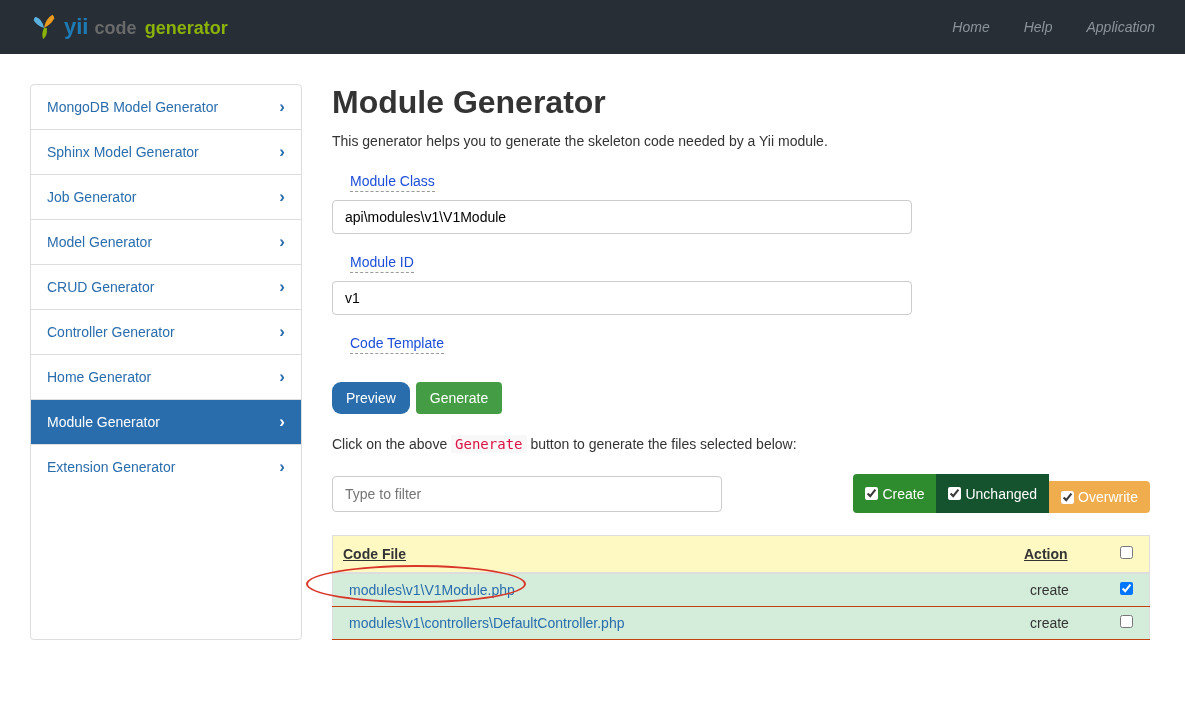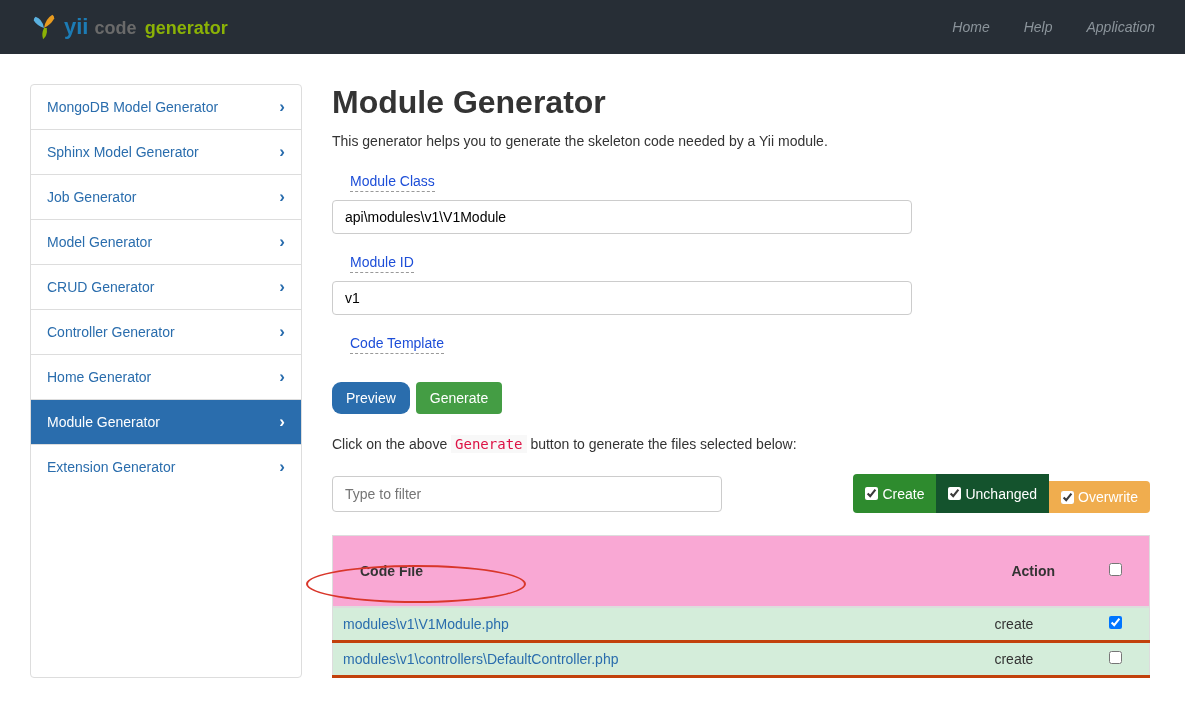--- a/index.html
+++ b/index.html
@@ -45,24 +45,24 @@
     .filter-input { width: 390px; padding: 9px 12px; border: 1px solid #ccc; border-radius: 4px; font-size: 14px; }
     .filter-spacer { flex: 1; }
     .toggle-group { display: flex; }
     .toggle { padding: 8px 12px; color: #fff; font-size: 14px; display: flex; align-items: center; gap: 4px; cursor: pointer; }
     .toggle input { accent-color: #fff; }
     .toggle-create { background: #2e8b2e; border-radius: 4px 0 0 4px; }
     .toggle-unchanged { background: #14532d; }
     .toggle-overwrite { background: #f0ad4e; border-radius: 0 4px 4px 0; margin-top: 7px; }
     
     .files-table { width: 100%; border-collapse: collapse; border: 1px solid #ddd; }
-    .files-table th { text-align: left; padding: 27px; font-weight: bold; border-bottom: 2px solid #ddd; background: #f9a8d4; font-size: 14px; }
+    .files-table th { text-align: left; padding: 10px; font-weight: bold; border-bottom: 2px solid #ddd; background: #fef9c3; font-size: 14px; text-decoration: underline; }
     .files-table th:nth-child(2) { width: 90px; }
     .files-table th:nth-child(3) { width: 36px; text-align: center; }
-    .files-table td { padding: 8px 10px; border-bottom: 3px solid #c2410c; font-size: 14px; }
+    .files-table td { padding: 8px 16px; border-bottom: 1px solid #c2410c; font-size: 14px; }
     .files-table tr.file-row { background: #d4edda; }
     .file-link { color: #2a6dad; text-decoration: none; }
     .checkbox-cell { text-align: center; }
     
     .annotation-ellipse { position: absolute; width: 220px; height: 38px; border: 2px solid #d9362a; border-radius: 50%; pointer-events: none; }
   </style>
 </head>
 <body>
 
 <div class="navbar">

